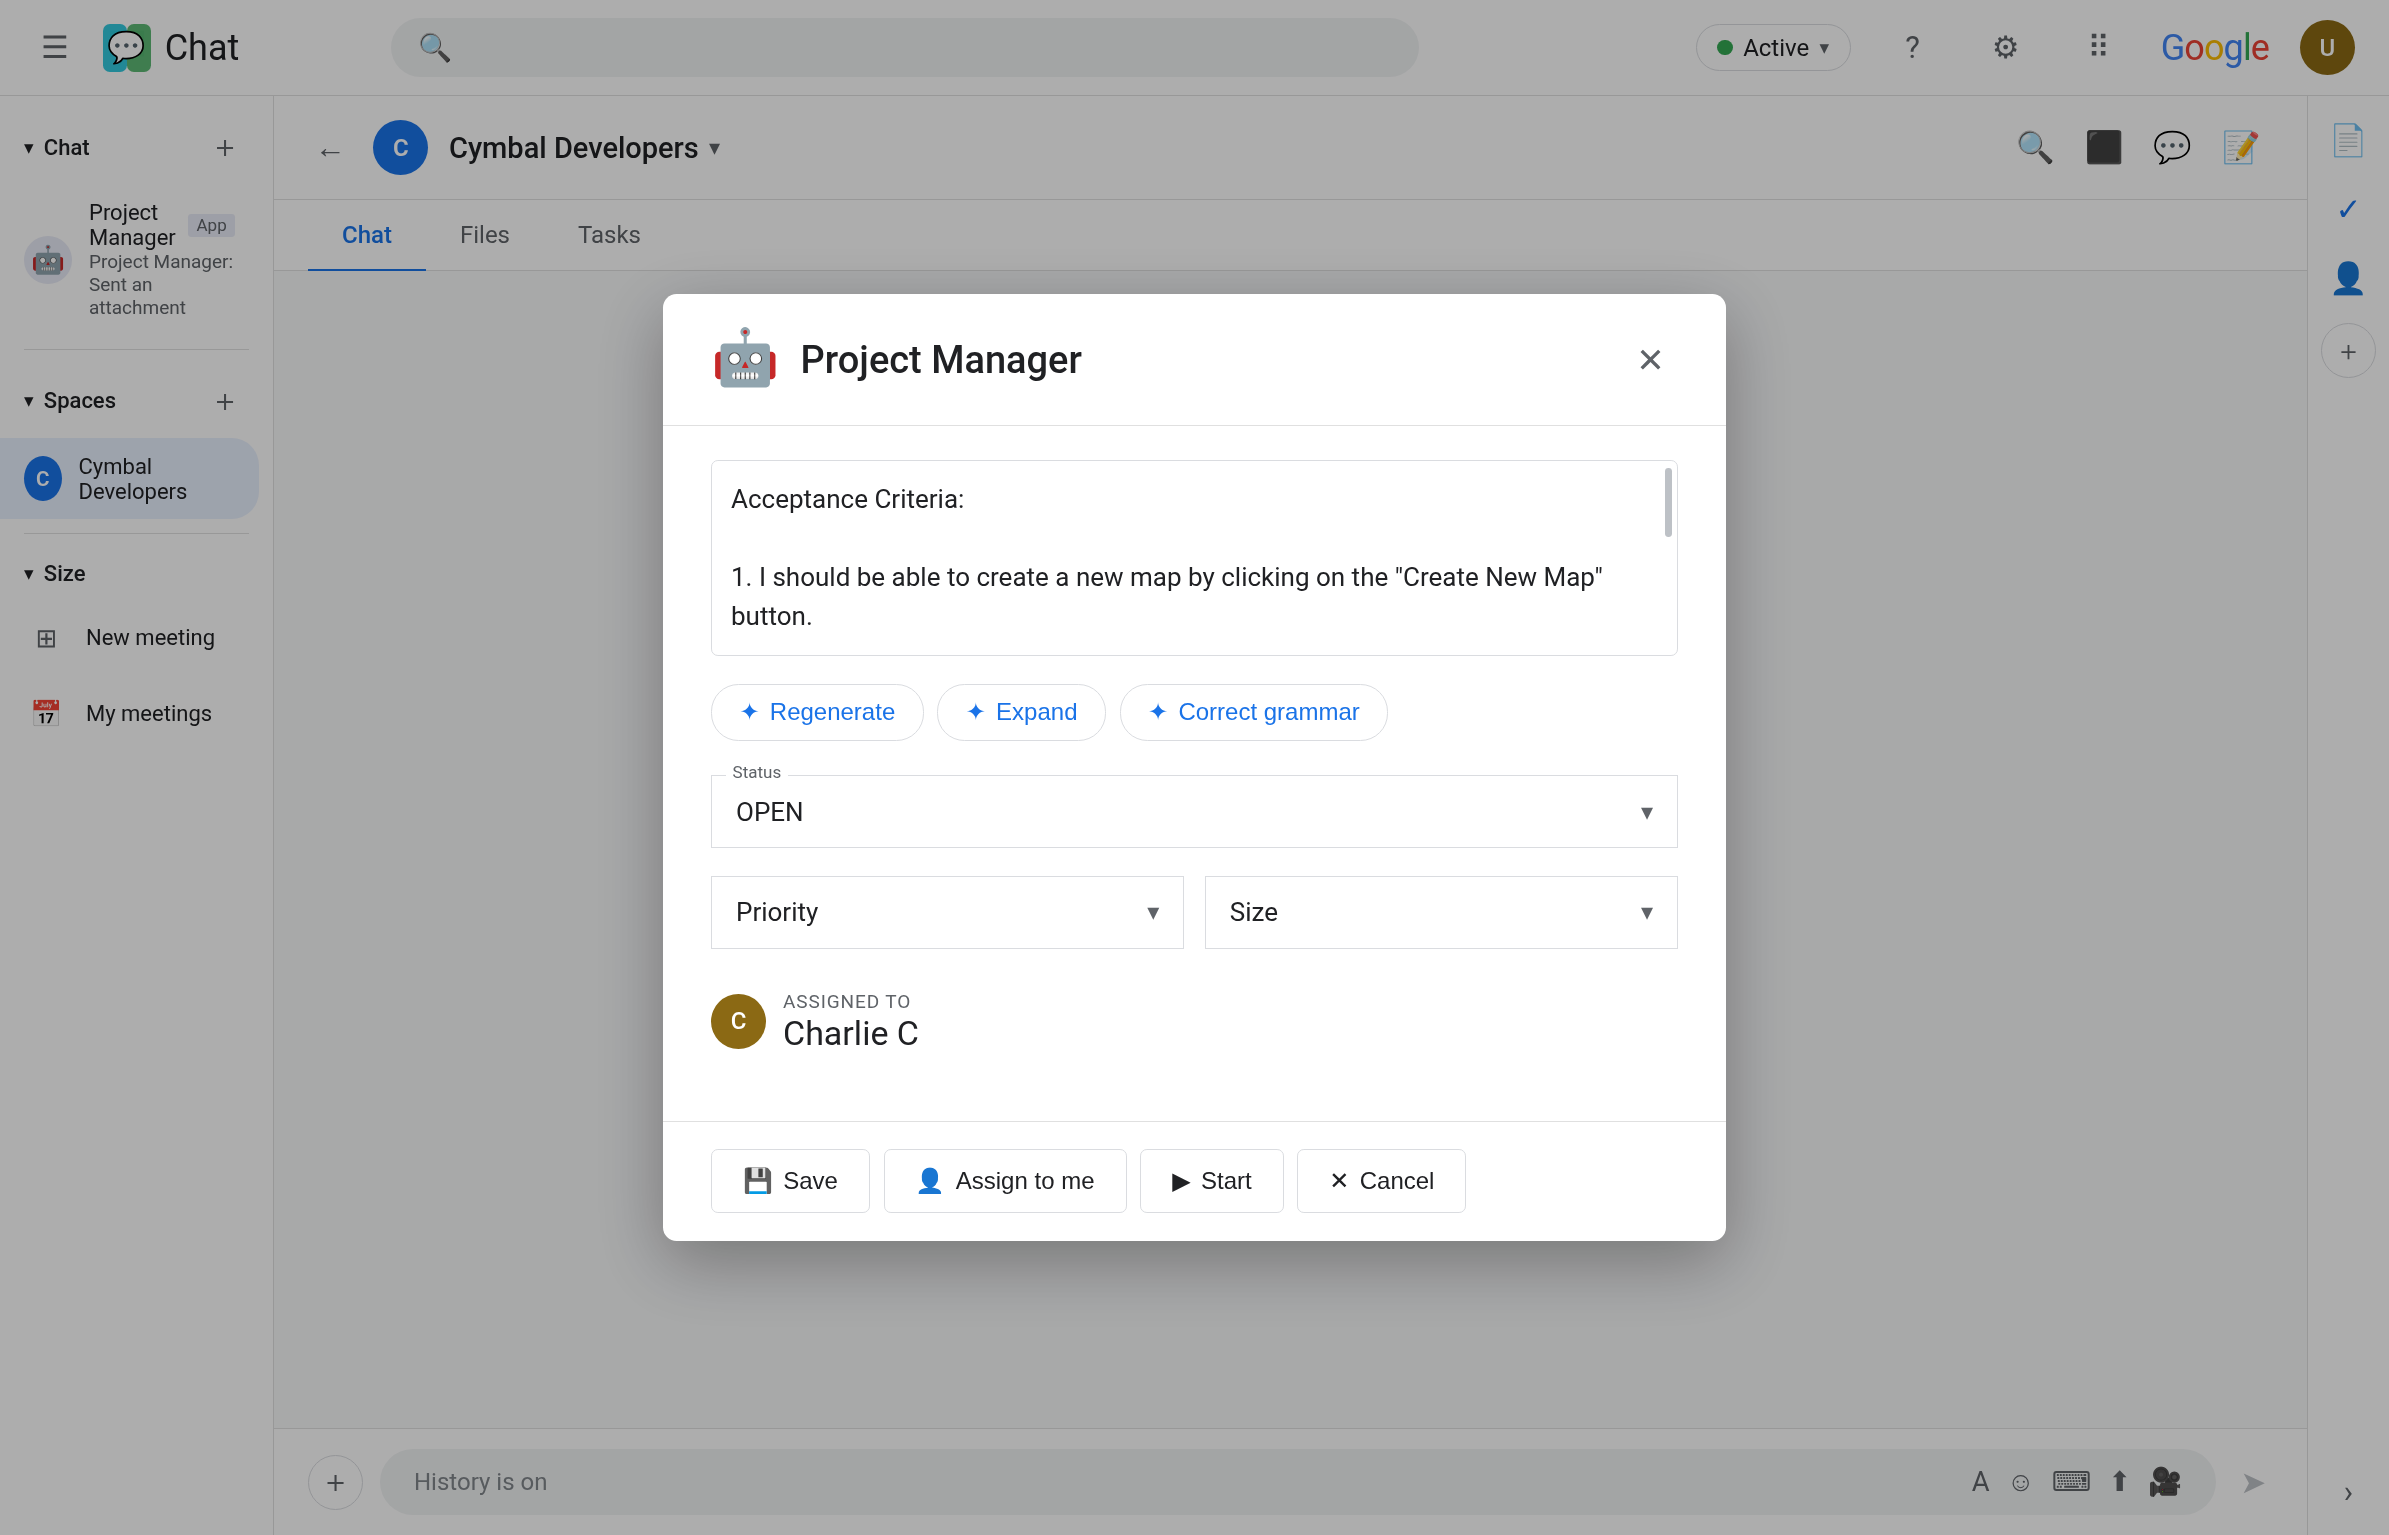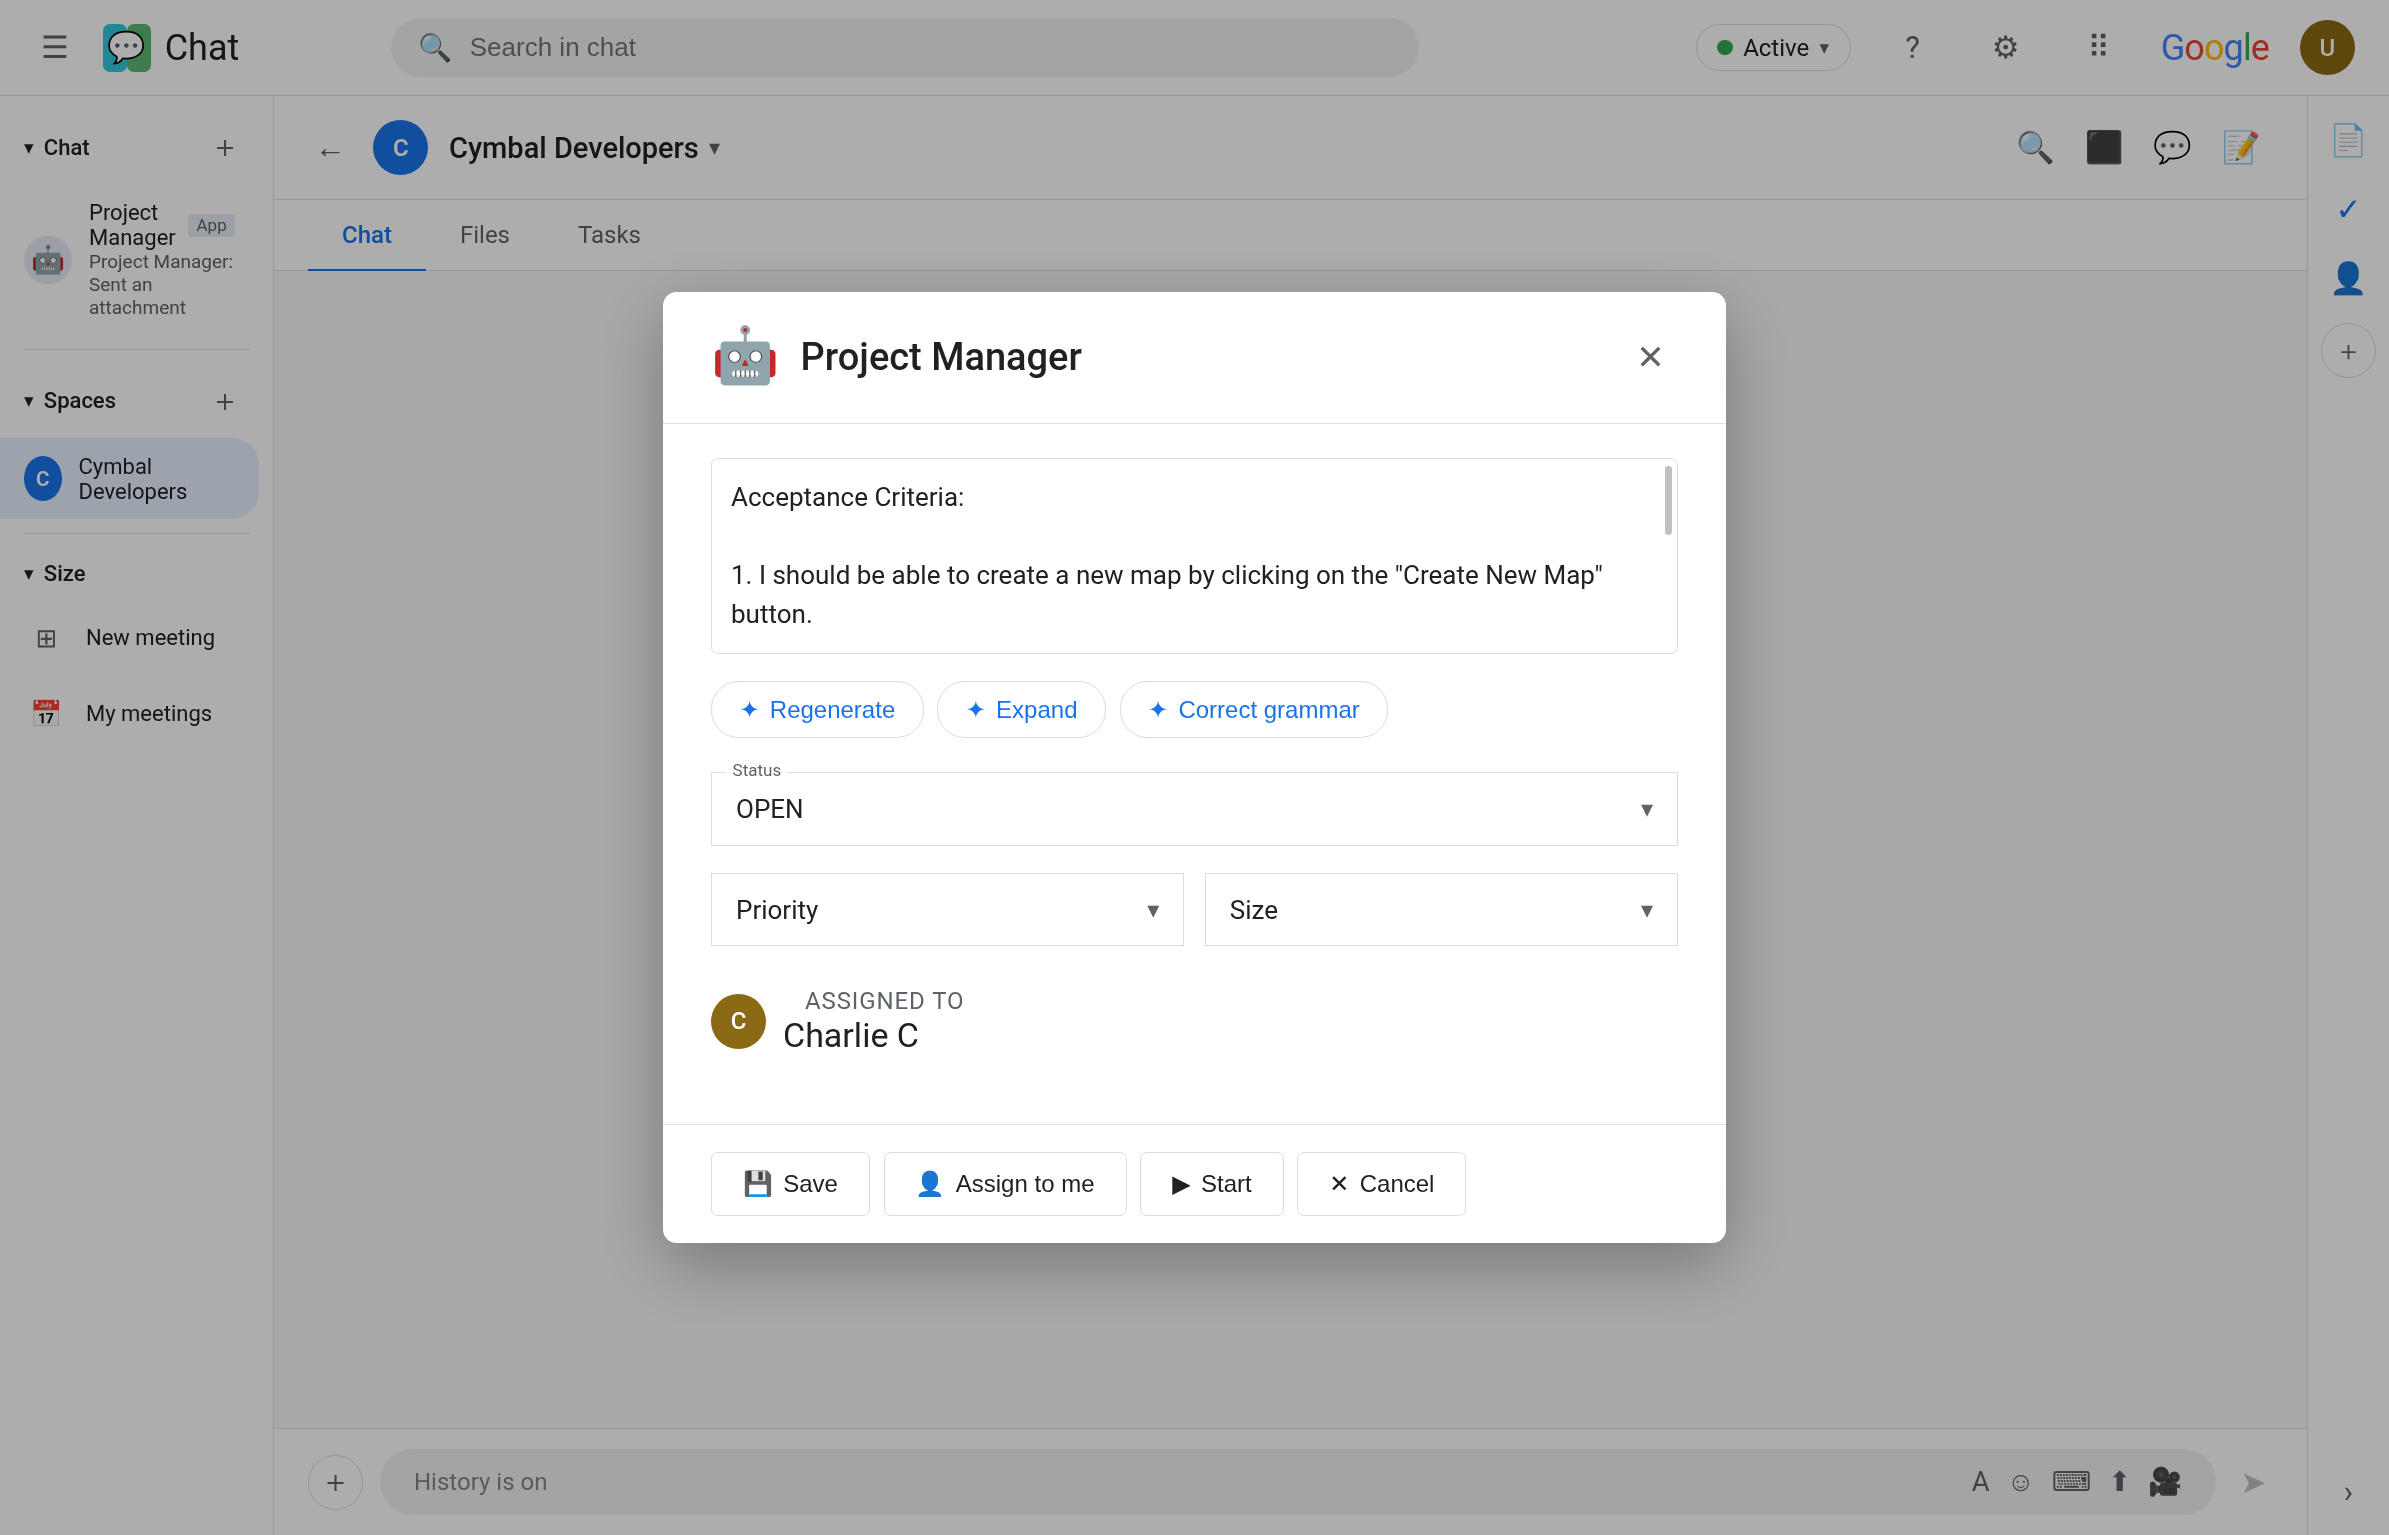--- a/index.html
+++ b/index.html
@@ -531,25 +531,24 @@
       border-radius: 50%;
       background: #8b6914;
       display: flex;
       align-items: center;
       justify-content: center;
       color: #fff;
       font-size: 24px;
       font-weight: 500;
     }
     .assigned-label {
-      font-size: 24px;
+      font-size: 19px;
       color: #5f6368;
       text-transform: uppercase;
       letter-spacing: 0.9px;
-      margin-left: 22px;
     }
     .assigned-name {
       font-size: 34px;
       color: #202124;
     }
     .modal-footer {
       display: flex;
       align-items: center;
       gap: 13.7px;
       padding: 27.4px 48px;
@@ -611,21 +610,20 @@
       <path d="M4 4 L52 4 L52 36 L4 36 Z" rx="8" fill="none"></path>
       <rect x="0" y="0" width="28" height="56" rx="8" fill="#00bcd4" opacity="0.8"></rect>
       <rect x="28" y="0" width="28" height="56" rx="8" fill="#34a853" opacity="0.8"></rect>
 
       <text x="28" y="40" text-anchor="middle" font-size="36" fill="white">💬</text>
     </svg>
     <span class="topbar-title">Chat</span>
   </div>
   <div class="topbar-search">
     <span style="color:#5f6368;font-size:27.4px;">🔍</span>
-    <input type="text" style="font-size: 26px; border: none; background: transparent; outline: none; width: 100%;" placeholder="Search in chat">
   </div>
   <div class="topbar-right">
     <div class="status-btn">
       <div class="status-dot"></div>
       <span>Active</span>
       <span style="font-size:19px;color:#5f6368;">▾</span>
     </div>
     <div class="icon-btn">?</div>
     <div class="icon-btn">⚙</div>
     <div class="icon-btn">⠿</div>

